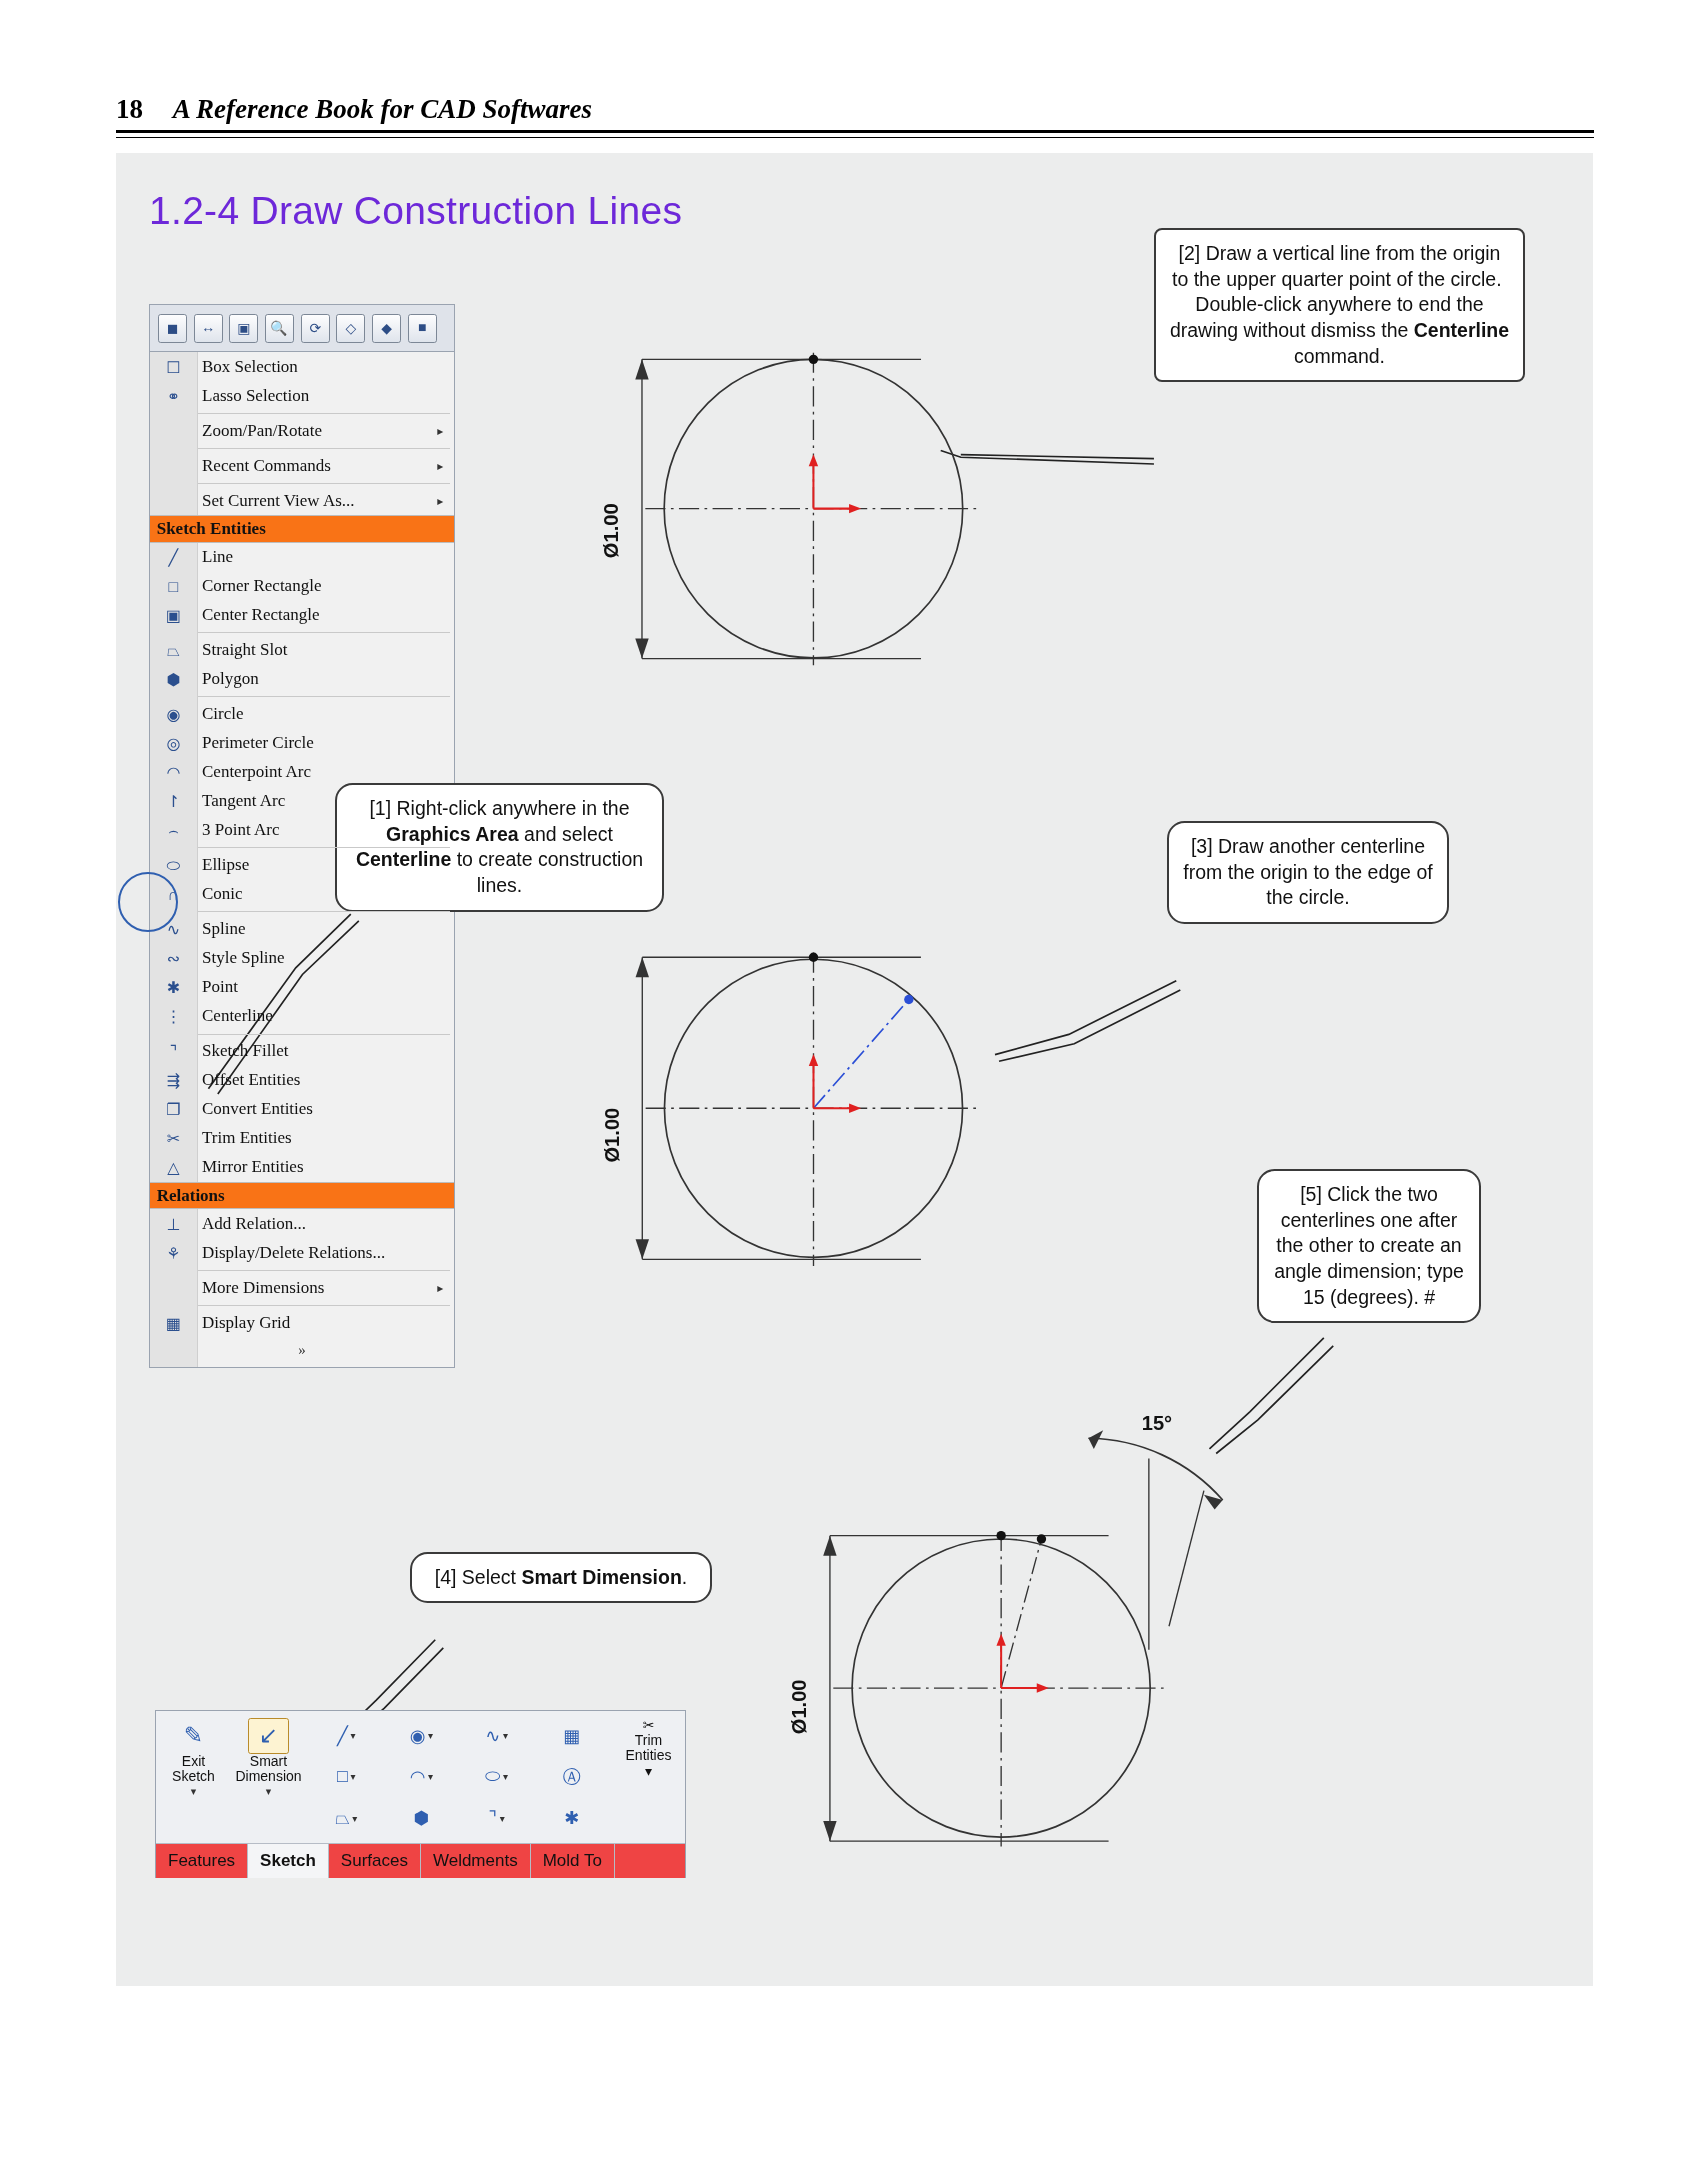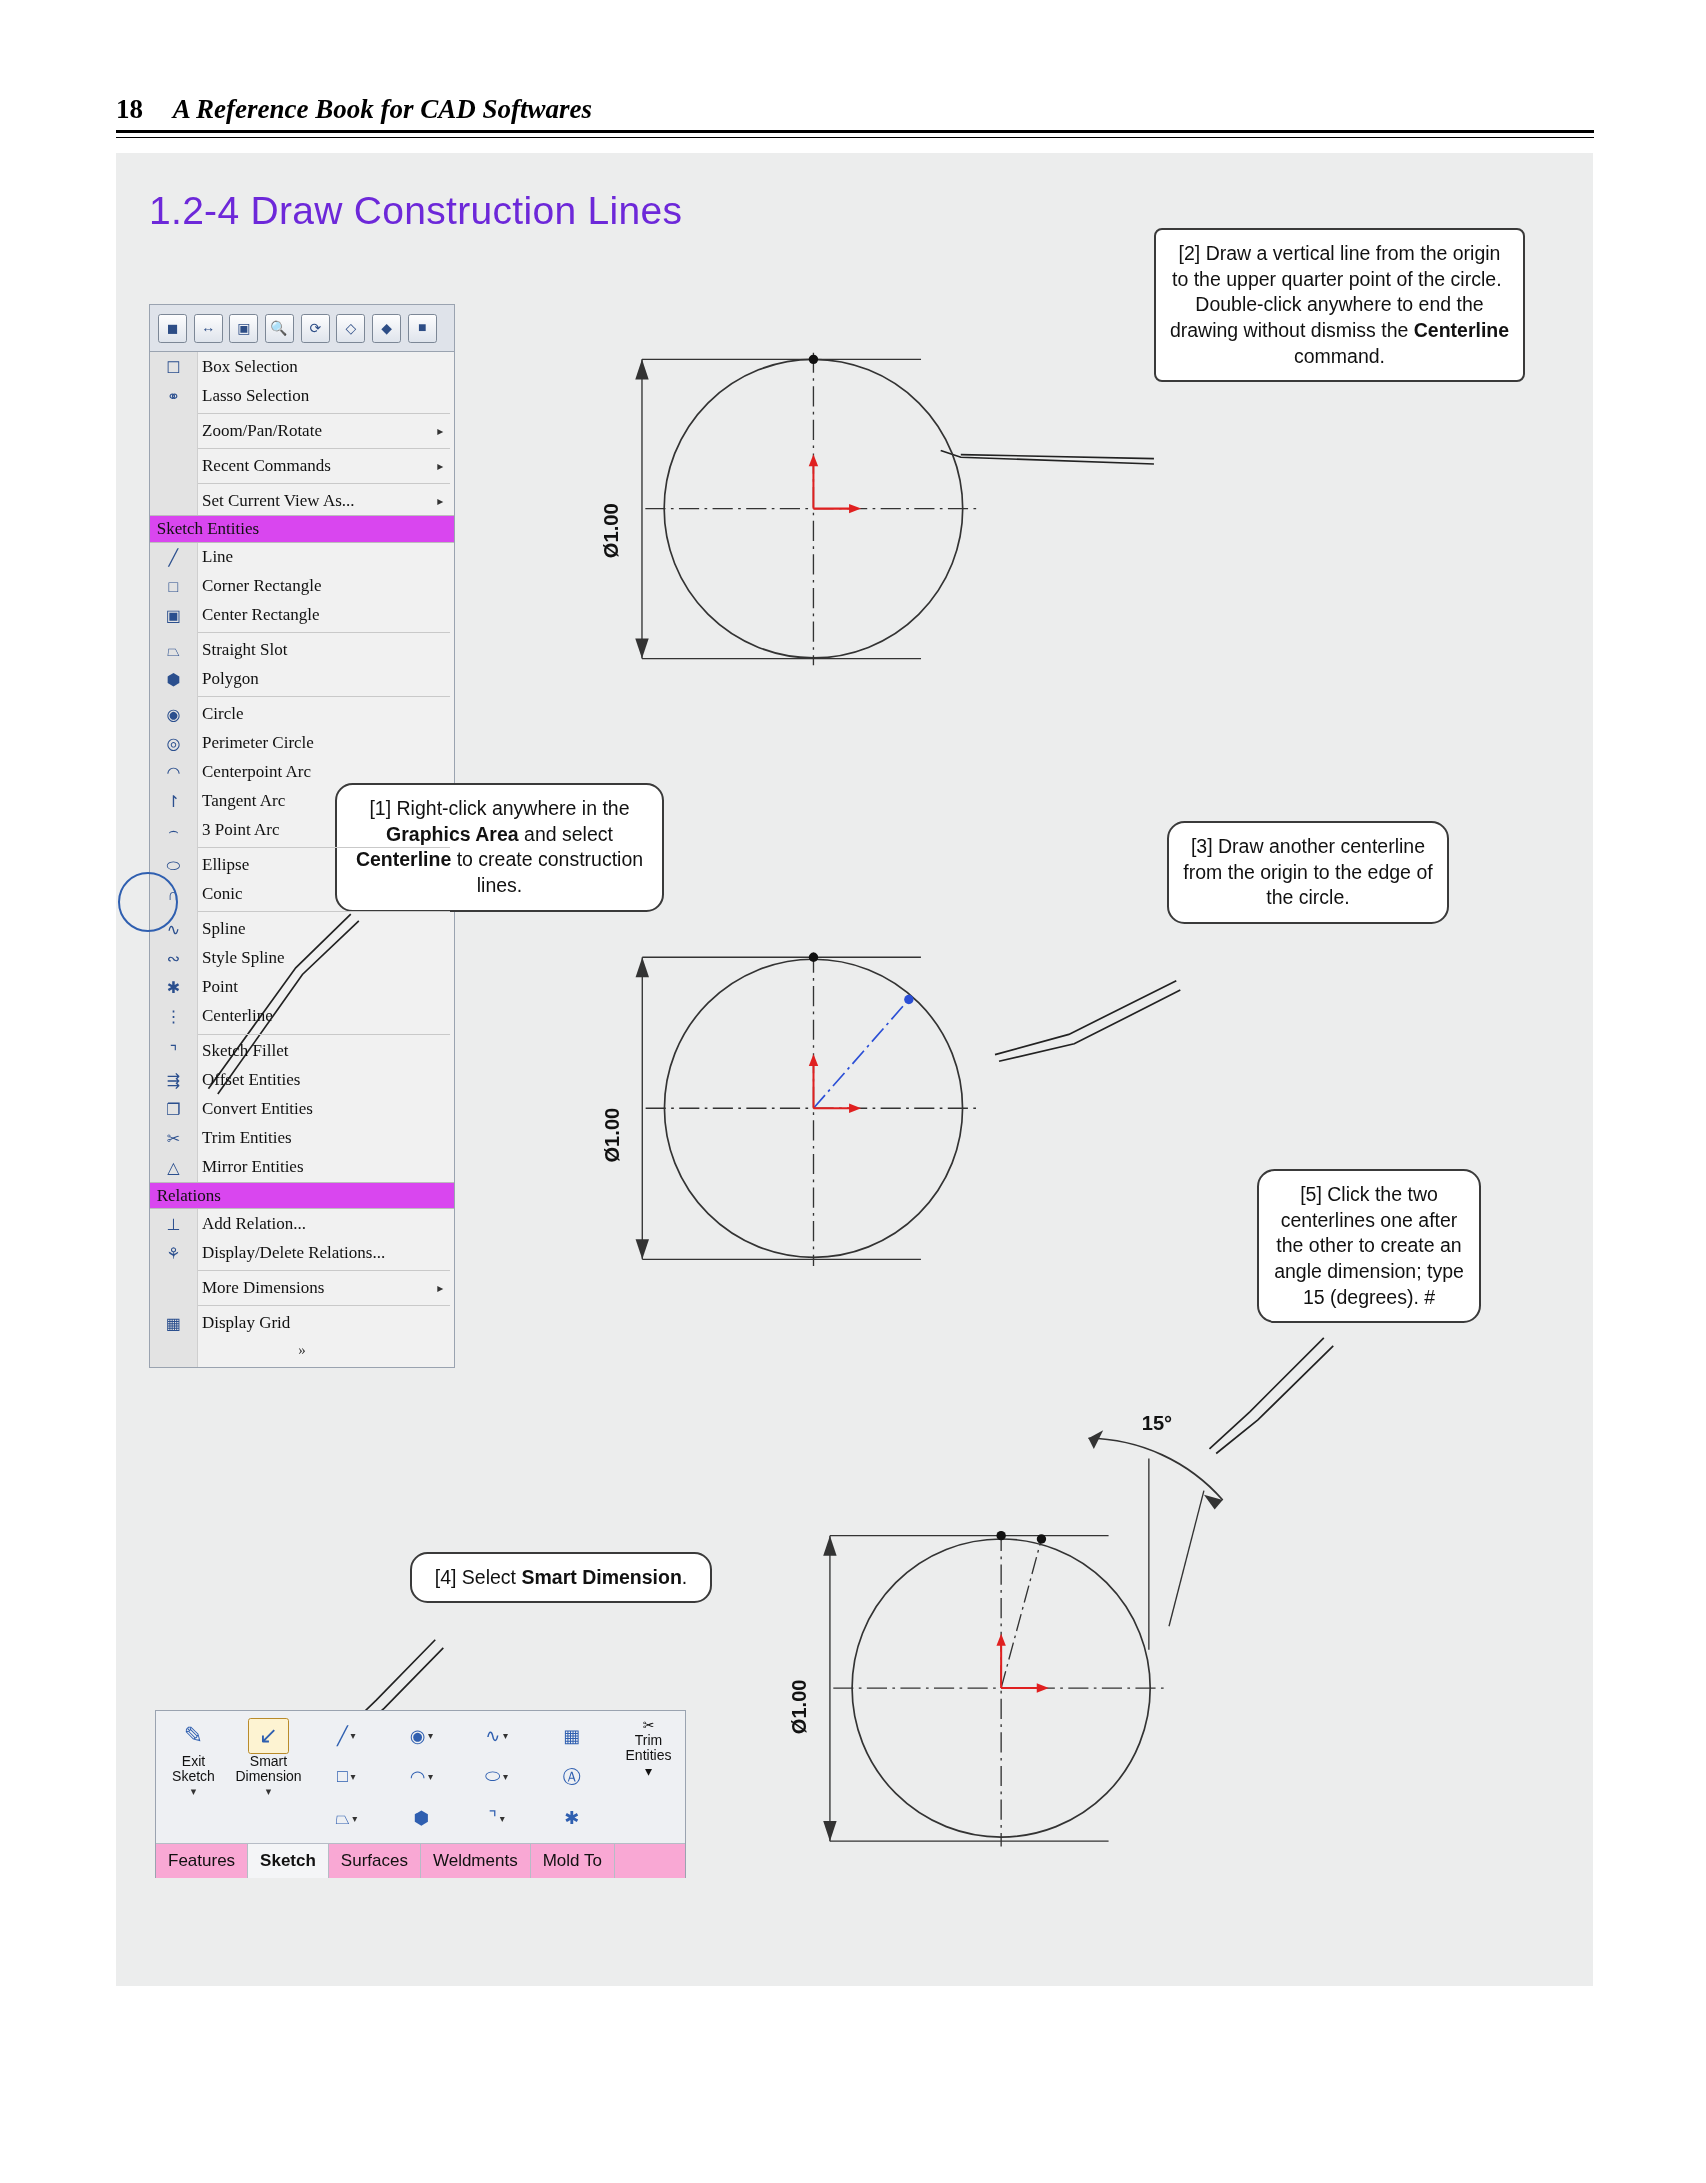--- a/index.html
+++ b/index.html
@@ -34,42 +34,42 @@
        background:linear-gradient(#fdfdfe,#dfe4ec);display:flex;align-items:center;justify-content:center;font-size:14px;color:#2d4d86;}
   .ctxmenu{width:306px;background:#f1f1f1;border:1.3px solid #9aa3b0;border-top:none;box-sizing:border-box;
            padding-bottom:2.7px;position:relative;}
   .ctxmenu .gutter{position:absolute;left:0;top:0;width:47px;bottom:0;background:#e3e3e3;border-right:0.7px solid #cfcfcf;}
   .mi{position:relative;display:flex;align-items:center;height:29px;padding-left:52px;
       font-family:"Liberation Serif",serif;font-size:17px;color:#111;z-index:2;}
   .mi .ico{position:absolute;left:9.4px;top:50%;transform:translateY(-50%);width:28px;height:23px;
       display:flex;align-items:center;justify-content:center;font-size:16px;color:#2b4f8e;}
   .mi .arrow{position:absolute;right:10.8px;top:50%;transform:translateY(-50%);font-size:12px;color:#333;}
   .sep{height:0.7px;background:#c9c9c9;margin:2.7px 4px 2.7px 48px;position:relative;z-index:2;}
-  .grouphdr{position:relative;z-index:2;background:#d946ef;font-family:"Liberation Serif",serif;font-weight:normal;
+  .grouphdr{position:relative;z-index:2;background:#f97316;font-family:"Liberation Serif",serif;font-weight:bold;
        font-size:17px;color:#111;padding:2.7px 0 2.7px 6.7px;border-top:0.7px solid #bdbdbd;border-bottom:0.7px solid #bdbdbd;}
   .ctxfoot{position:relative;z-index:2;text-align:center;font-size:15px;color:#333;height:27px;line-height:27px;}
   .circlemark{position:absolute;left:118px;top:872px;width:56px;height:56px;border:2px solid #2f5fb0;border-radius:50%;z-index:5;}
 
   
   .ribbon{position:absolute;left:155px;top:1710px;width:531px;height:168px;background:#eef0f3;
           border:1.3px solid #9aa3b0;box-sizing:border-box;}
   .rb-cmds{display:flex;height:132px;}
   .rb-big{width:75px;display:flex;flex-direction:column;align-items:center;justify-content:flex-start;
           padding-top:6.7px;font-family:"Liberation Sans",sans-serif;font-size:14px;color:#111;text-align:center;line-height:1.1;}
   .rb-big .bicon{width:39px;height:34px;display:flex;align-items:center;justify-content:center;font-size:23px;color:#2f5fb0;
           border:0.7px solid transparent;}
   .rb-big.sel .bicon{border:0.7px solid #b98b2a;background:#fdf3d2;border-radius:2.7px;}
   .rb-big .caret{font-size:10.8px;color:#333;margin-top:1.3px;}
   .rb-grid{flex:1;display:grid;grid-template-columns:repeat(4,1fr);grid-template-rows:repeat(3,1fr);
            align-items:center;justify-items:center;padding:4px 2.7px;}
   .rb-grid .gi{font-family:"Liberation Sans",sans-serif;font-size:18px;color:#2f5fb0;display:flex;align-items:center;gap:2.7px;}
   .rb-grid .gi .dd{font-size:10px;color:#333;}
   .rb-trim{width:73px;display:flex;flex-direction:column;align-items:center;padding-top:6.7px;
           font-family:"Liberation Sans",sans-serif;font-size:14px;color:#111;text-align:center;line-height:1.1;}
-  .rb-tabs{display:flex;height:34px;border-top:0.7px solid #b6bcc6;background:#f9a8d4;}
+  .rb-tabs{display:flex;height:34px;border-top:0.7px solid #b6bcc6;background:#ef4444;}
   .rb-tabs .tab{flex:0 0 auto;padding:0 12px;display:flex;align-items:center;font-family:"Liberation Sans",sans-serif;
         font-size:17px;color:#111;border-right:0.7px solid #b6bcc6;}
   .rb-tabs .tab.active{background:#f4f5f7;font-weight:bold;}
 
   
   .draw{position:absolute;}
   .draw svg{display:block;overflow:visible;}
   .dimtext{font-family:"Liberation Sans",sans-serif;font-weight:bold;font-size:30px;fill:#111;}
 </style>
 </head>

